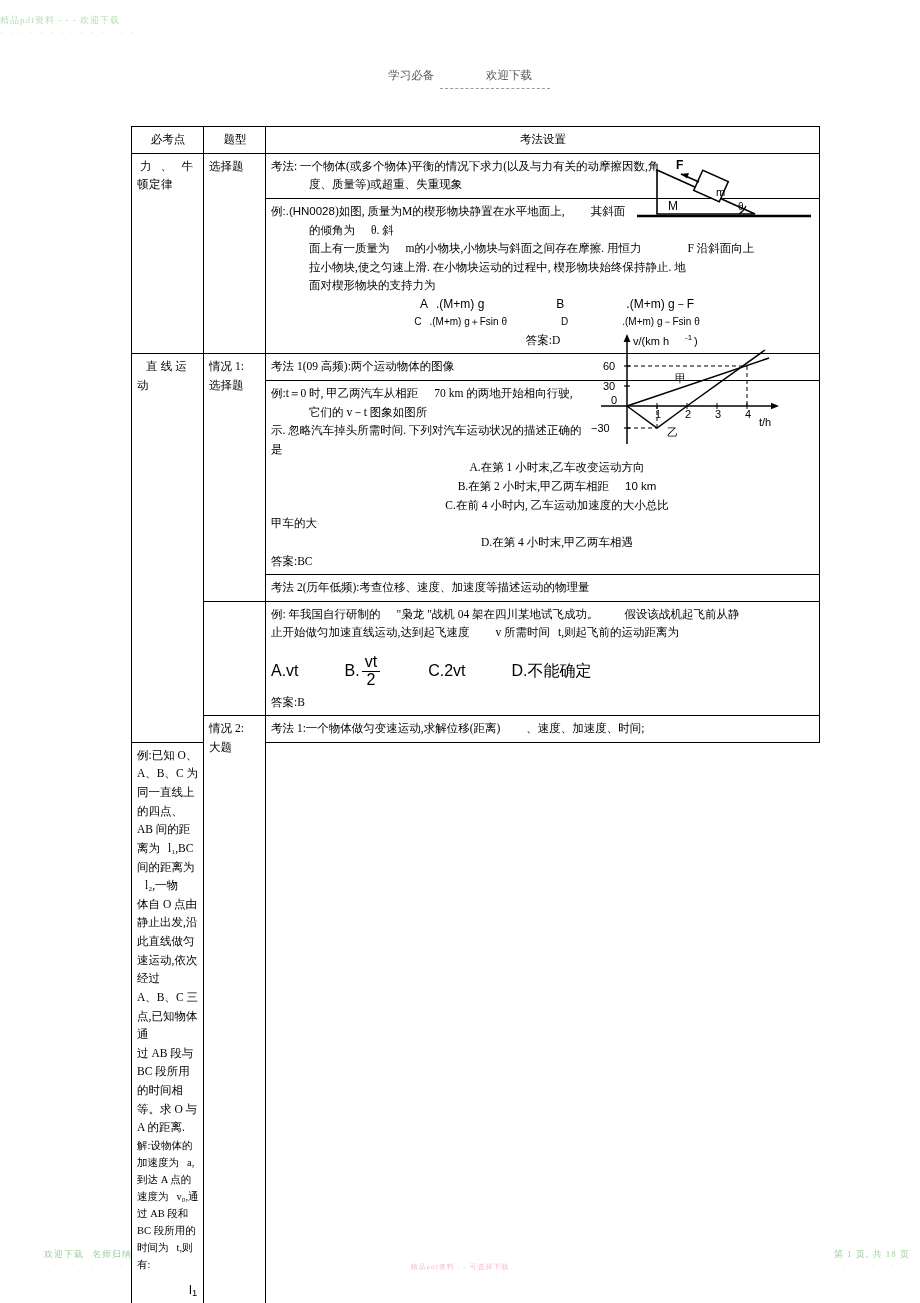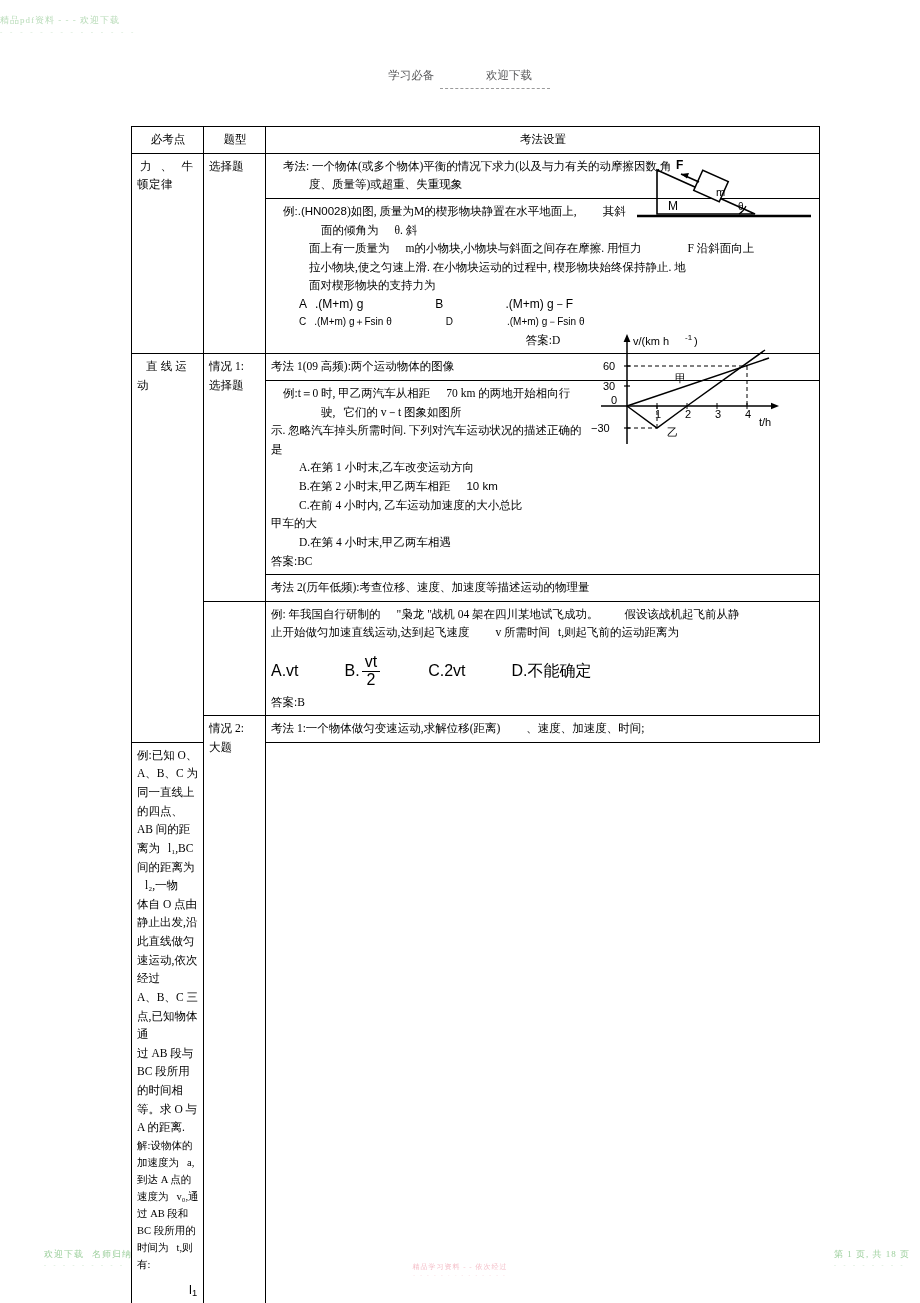--- a/index.html
+++ b/index.html
@@ -108,22 +108,22 @@
   col.c3 { width: 554px; }
 
   .hdr { text-align: center; font-size: 12px; }
 
   .cat {
     font-size: 12px;
     line-height: 1.75;
     letter-spacing: 0.5px;
   }
   .cat .sp { letter-spacing: 3.2px; text-align: center; }
-  .hang { padding-left: 38px; text-indent: -38px; margin-left: 12px; }
-  .opt { padding-left: 28px; }
+  .hang { padding-left: 38px; text-indent: -38px; }
+  .opt { padding-left: 28px; text-align: center; }
   .ansline { padding-left: 0; text-align: center; }
   .sp-l { display:inline-block; width: 26px; }
   .sp-m { display:inline-block; width: 16px; }
   .sp-s { display:inline-block; width: 8px; }
   .sp-xl { display:inline-block; width: 46px; }
 
   .sans { font-family: "Liberation Sans", "DejaVu Sans", sans-serif; }
 
   sub { font-size: 0.72em; vertical-align: -0.25em; }
 
@@ -388,15 +388,15 @@
   <span>欢迎下载</span><span class="gap"></span><span>名师归纳</span>
   <span class="dots">- - - - - - - - -</span>
 </div>
 
 <div class="footer-right">
   <span>第 1 页, 共 18 页</span>
   <span class="dots">- - - - - - - -</span>
 </div>
 
 <div class="wm-bottom">
-  <span>精品学习资料 - - 依次经过</span>
+  <span>精品pdf资料 - - 可选择下载</span>
   <span class="dots">- - - - - - - - - - - - - -</span>
 </div>
 
 </body></html>

